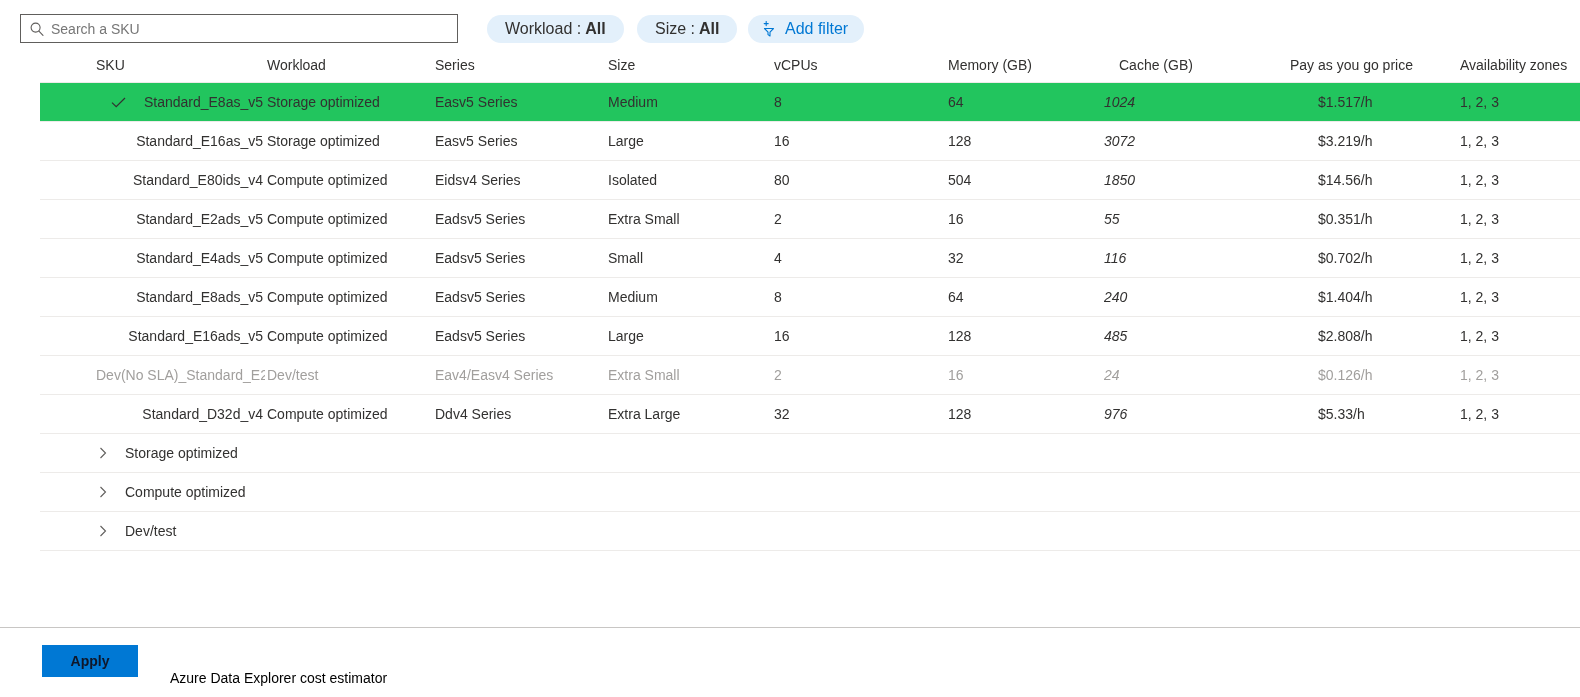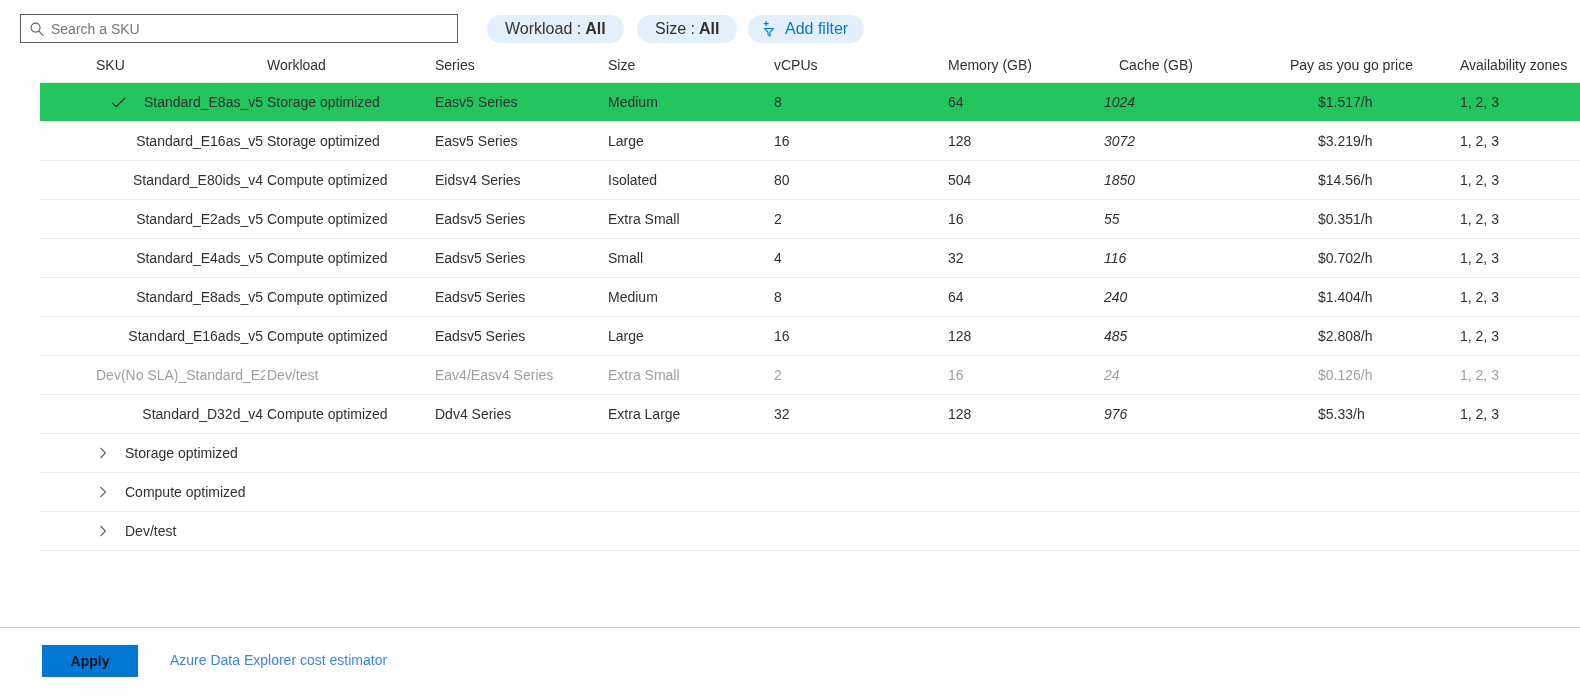--- a/index.html
+++ b/index.html
@@ -198,23 +198,23 @@
     color: #0f172a;
     border: none;
     font-family: "Liberation Sans", sans-serif;
     font-size: 14px;
     font-weight: bold;
     cursor: pointer;
     padding: 0;
   }
   .cost-link {
     position: absolute;
-    left: 170px; top: 24px;
-    font-size: 14px;
-    color: #3b82f6;
+    left: 170px; top: 42px;
+    font-size: 14px;
+    color: #000000;
     text-decoration: none;
     cursor: pointer;
     white-space: nowrap;
   }
 </style>
 </head>
 <body>
 
 <div class="toolbar">
 

